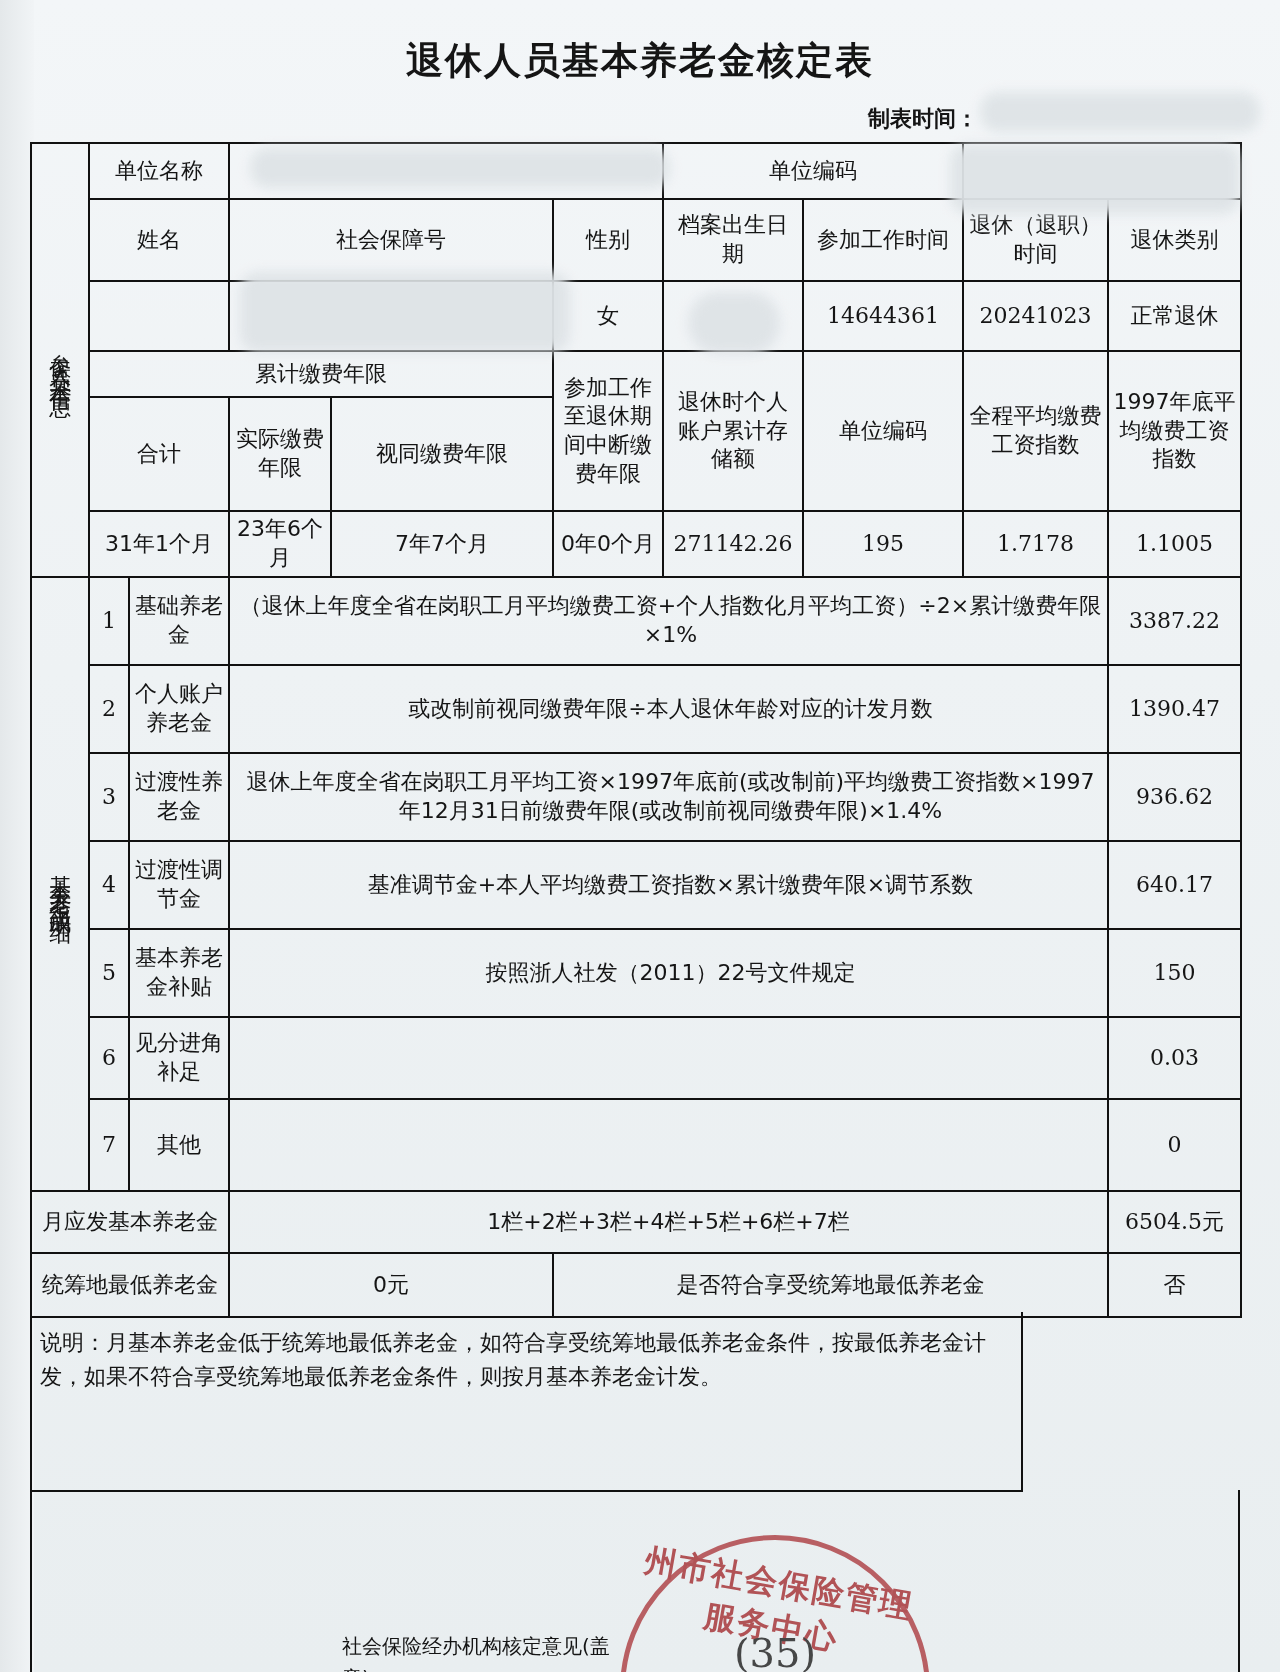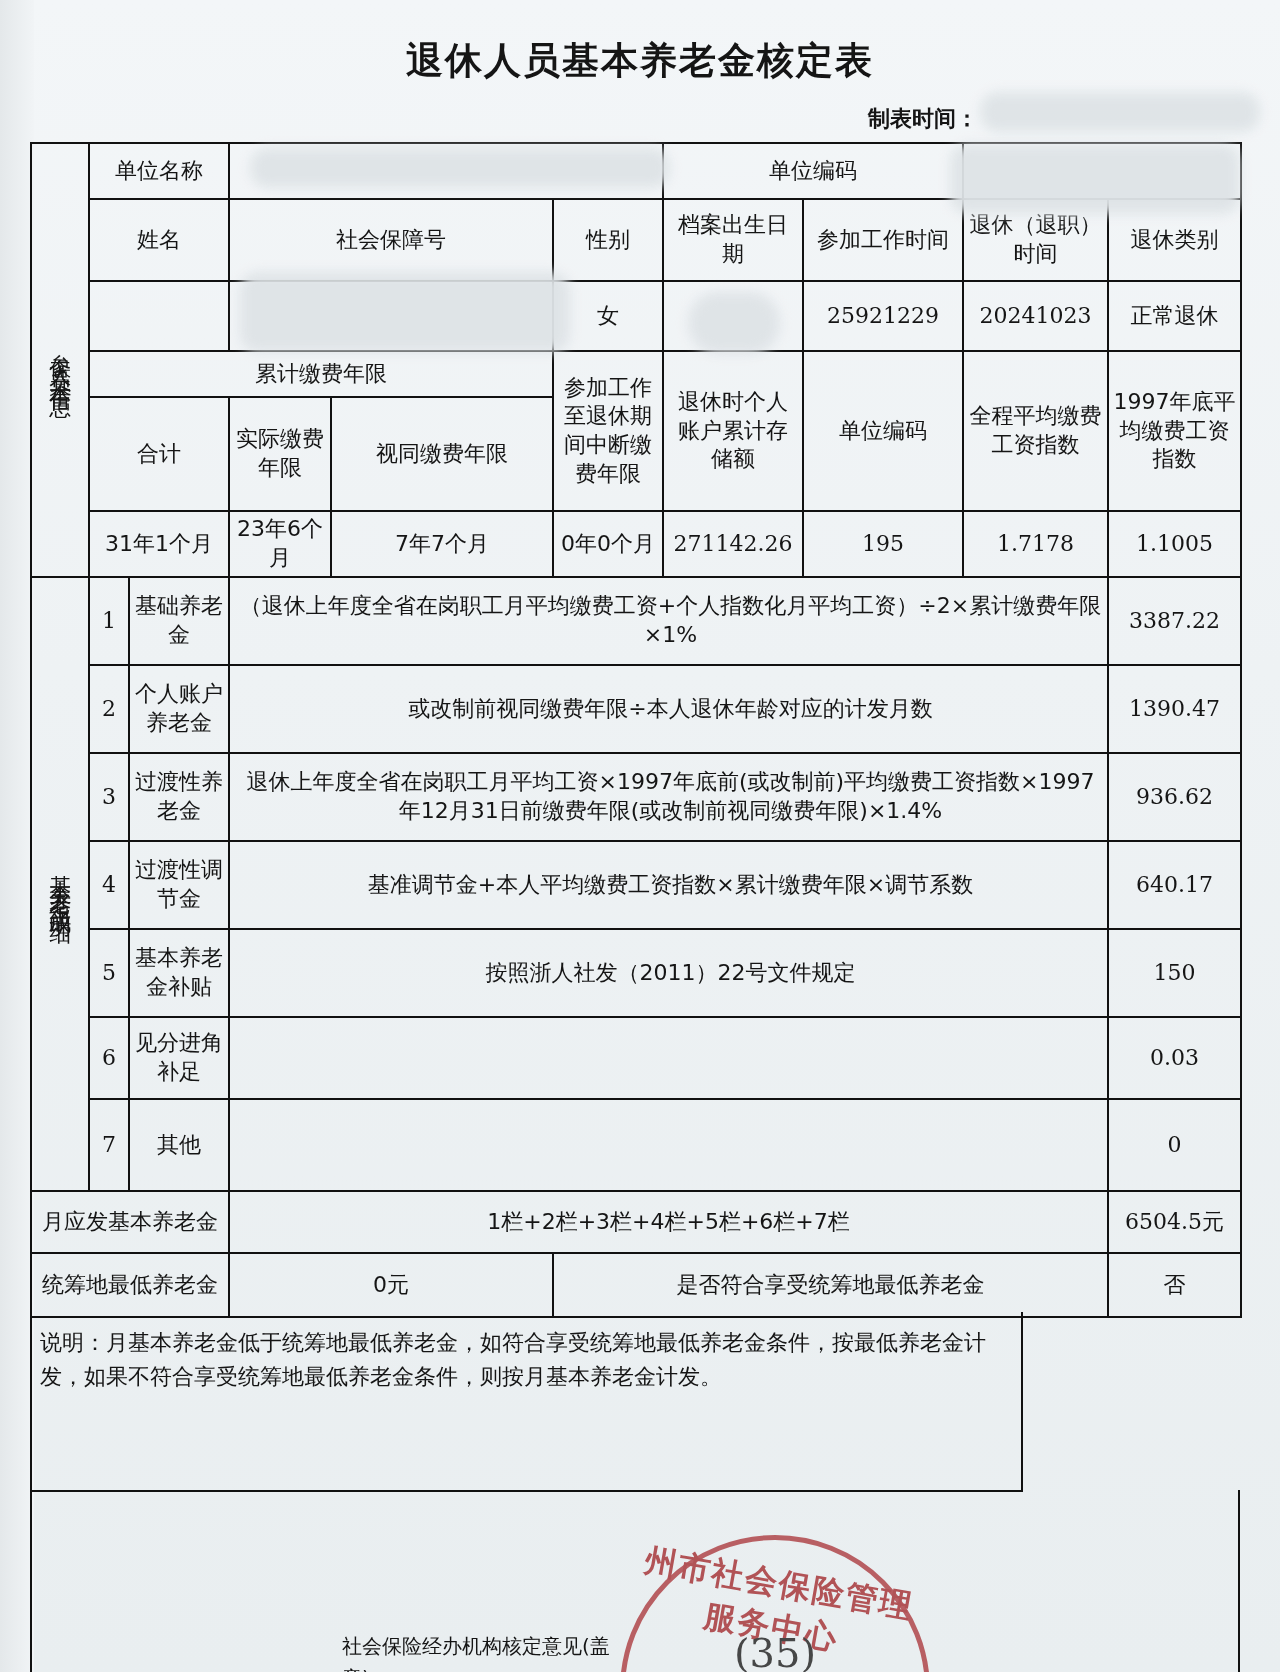--- a/index.html
+++ b/index.html
@@ -105,21 +105,21 @@
     <td>参加工作时间</td>
     <td>退休（退职）时间</td>
     <td>退休类别</td>
   </tr>
 
   <tr style="height:70px">
     <td colspan="2"></td>
     <td colspan="2"></td>
     <td>女</td>
     <td></td>
-    <td class="num">25921229</td>
+    <td class="num">14644361</td>
     <td class="num">20241023</td>
     <td>正常退休</td>
   </tr>
 
   <tr style="height:46px">
     <td colspan="4">累计缴费年限</td>
     <td rowspan="2">参加工作至退休期间中断缴费年限</td>
     <td rowspan="2">退休时个人账户累计存储额</td>
     <td rowspan="2">单位编码</td>
     <td rowspan="2">全程平均缴费工资指数</td>

